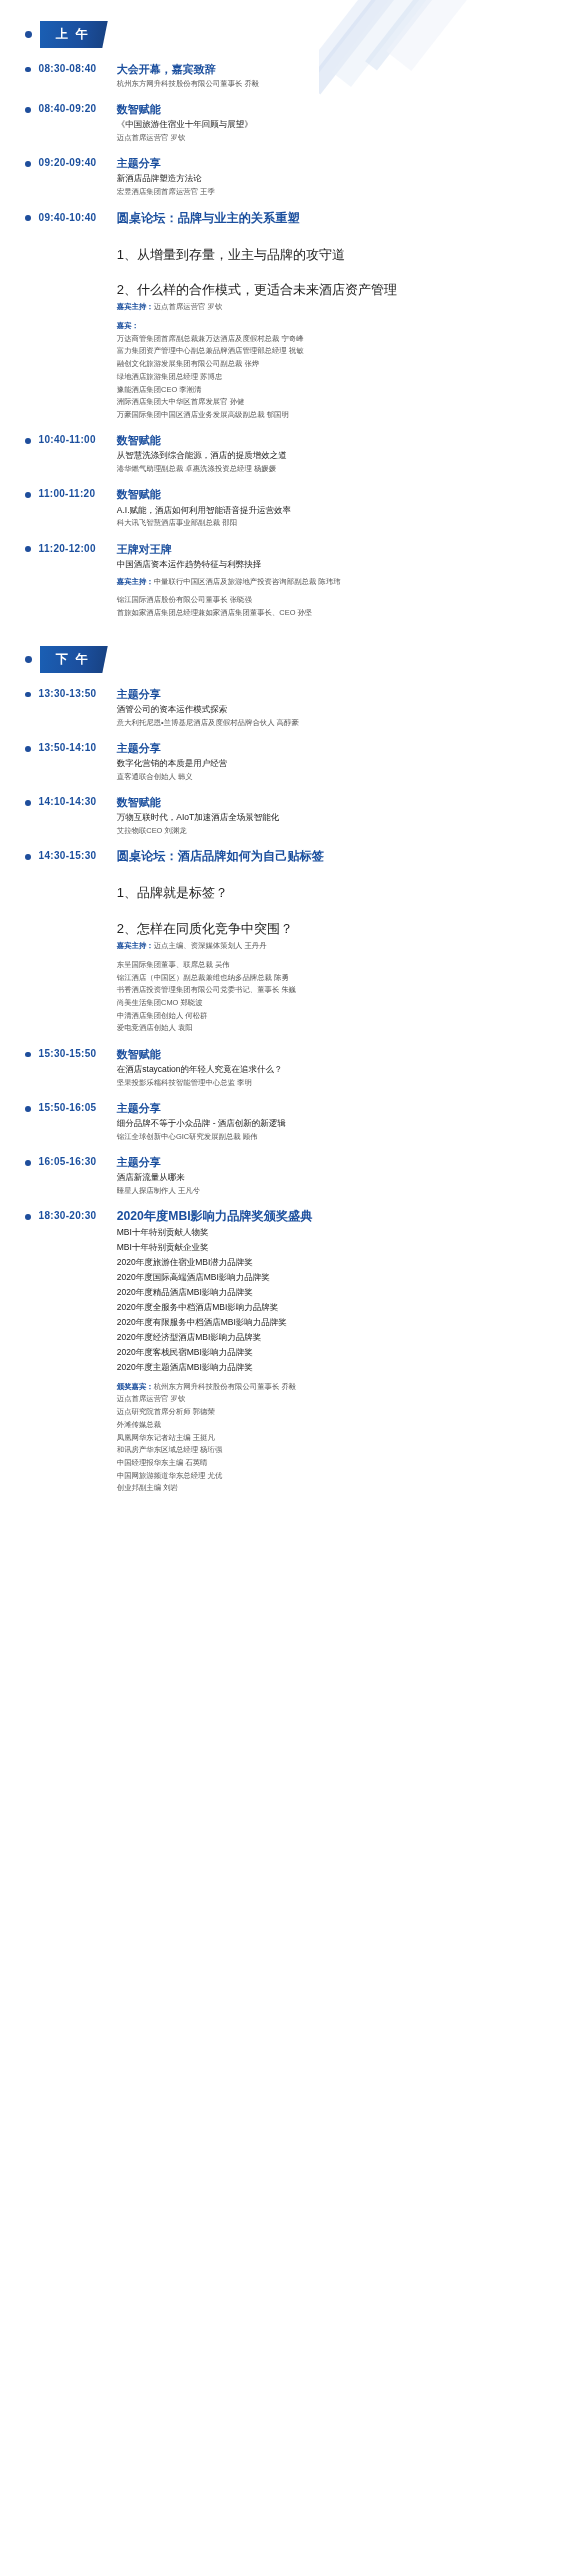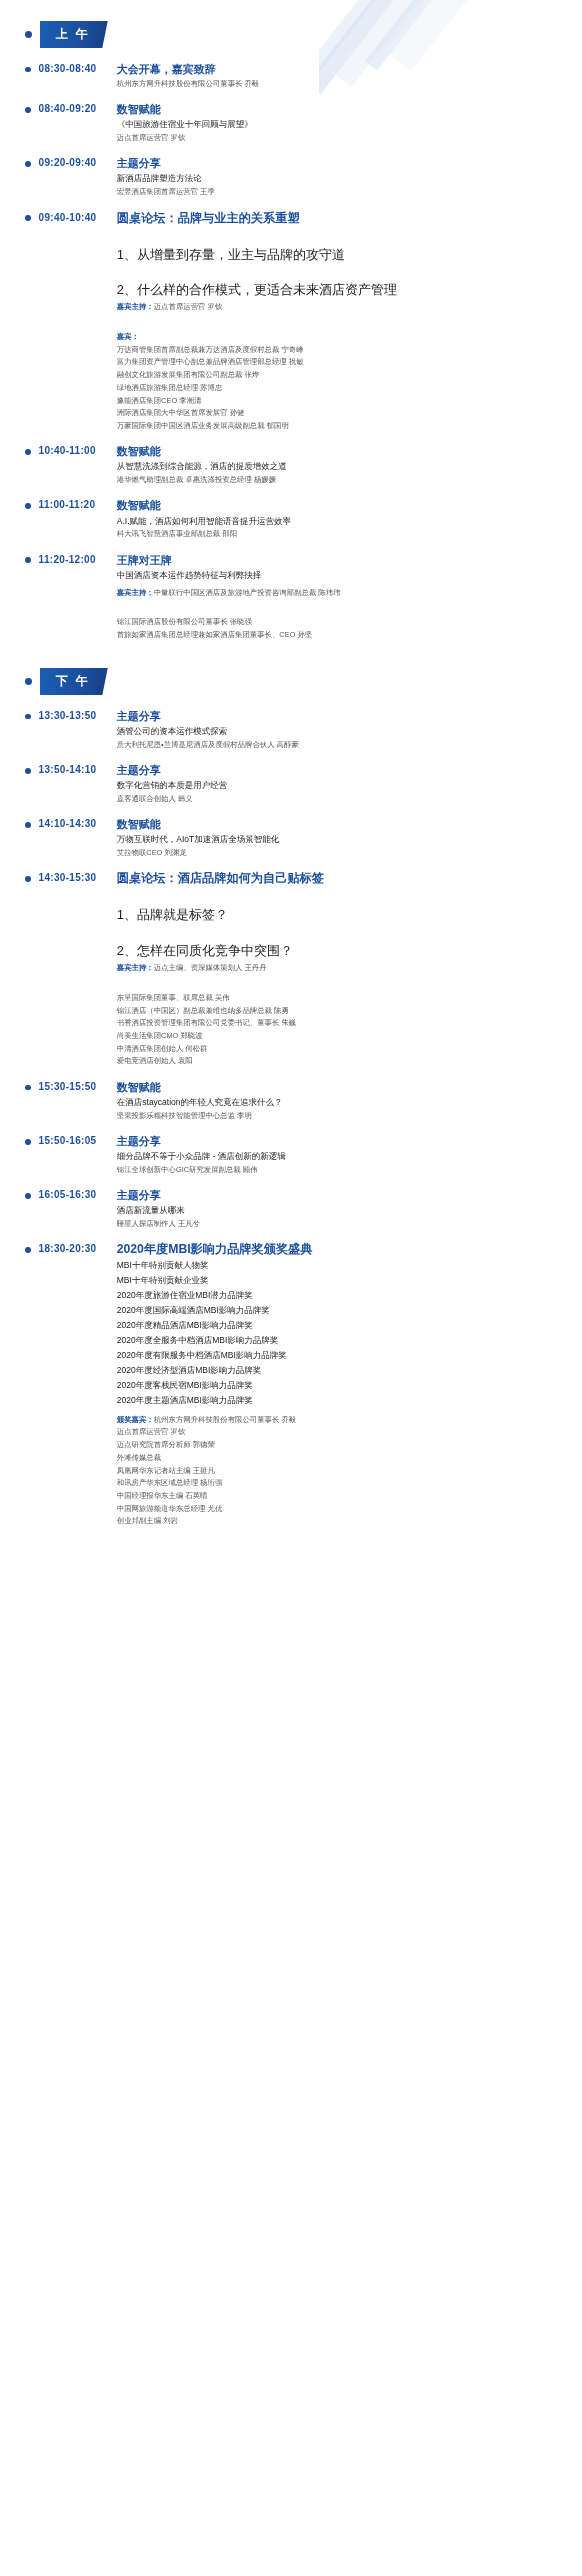--- a/index.html
+++ b/index.html
@@ -118,21 +118,21 @@
     margin-top: 4.2px;
     font-size: 7.4px;
     line-height: 12.7px;
     color: #555;
   }
   .hosts .lbl {
     color: #1b4f9e;
     font-weight: bold;
   }
   .guest-block {
-    margin-top: 17px;
+    margin-top: 6px;
     font-size: 7.4px;
     line-height: 12.7px;
     color: #555;
   }
   .guest-block .lbl { color:#1b4f9e; font-weight: bold; }
   .award-list { font-size: 8.5px; line-height: 15px; color: #222; }
   .award-host { margin-top: 5.3px; font-size: 7.4px; line-height: 12.7px; color:#555; }
   .award-host .lbl { color:#1b4f9e; font-weight:bold; }
   .item-name { font-size:8.5px; color:#222; line-height:13.8px; }
   .item-sp { font-size:7.4px; color:#555; line-height:12.7px; }

